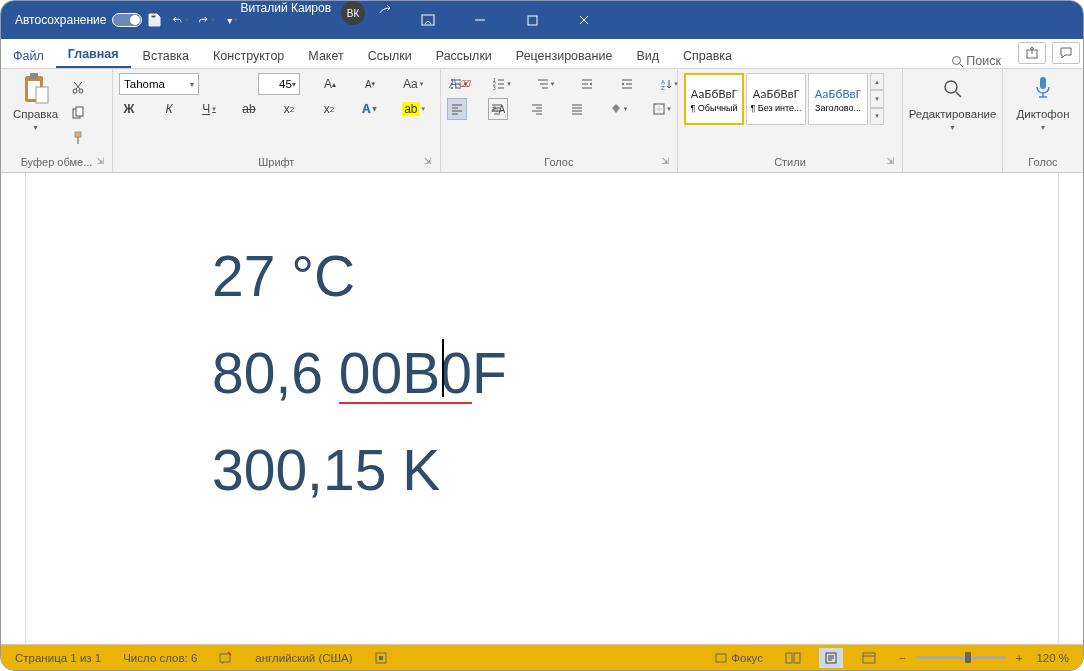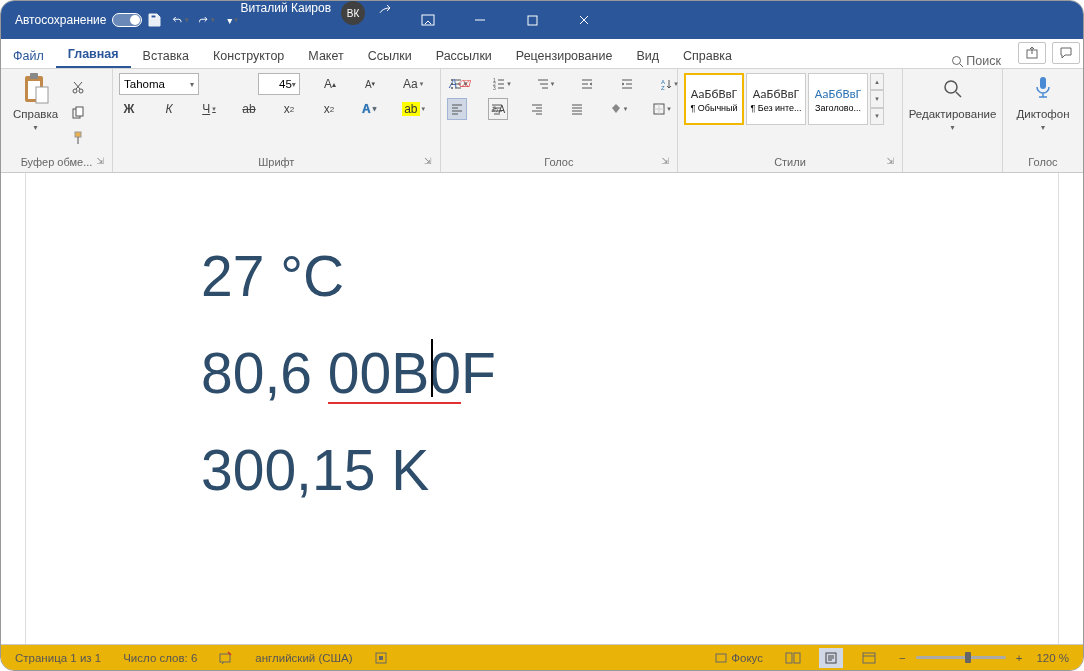--- a/index.html
+++ b/index.html
@@ -50,21 +50,21 @@
 .stylecard .prev{font-size:13px;color:#333;font-family:Calibri,sans-serif;}
 .stylecard .prev.blue{color:#2e74b5;}
 .stylecard.active{border-color:#f2b800;box-shadow:0 0 0 1px #f2b800 inset;}
 .styles-wrap{display:flex;}
 .styles-nav{display:flex;flex-direction:column;width:14px;}
 .styles-nav div{flex:1;border:1px solid #ccc;display:flex;align-items:center;justify-content:center;font-size:7px;color:#666;}
 
 
 .workspace{flex:1;background:#fff;position:relative;overflow:hidden;}
 .page{position:absolute;left:24px;right:24px;top:0;bottom:0;background:#fff;padding:55px 0 0 175px;border-left:1px solid #ddd;border-right:1px solid #ddd;}
-.doc-line{font-family:Tahoma,sans-serif;font-size:57px;color:#2e4d6b;line-height:1.7;font-weight:400;}
+.doc-line{font-family:Tahoma,sans-serif;font-size:57px;color:#2e4d6b;line-height:1.7;font-weight:400;margin-left:11px;}
 .spell-err{border-bottom:2.5px solid #e03030;display:inline-block;line-height:1;}
 .spell-err-wrap{position:relative;display:inline-block;}
 .cursor{position:absolute;width:1.5px;height:58px;background:#000;right:28px;top:14px;}
 
 
 .statusbar{height:26px;background:#eab308;border-top:1px solid #c9c9c9;display:flex;align-items:center;font-size:11.5px;color:#555;padding:0 10px;gap:14px;}
 .statusbar .sp{flex:1;}
 .statusbar .btn{display:flex;align-items:center;gap:4px;padding:0 4px;height:100%;}
 .statusbar .view{width:24px;height:20px;display:flex;align-items:center;justify-content:center;}
 .zoomslider{display:flex;align-items:center;gap:6px;}

